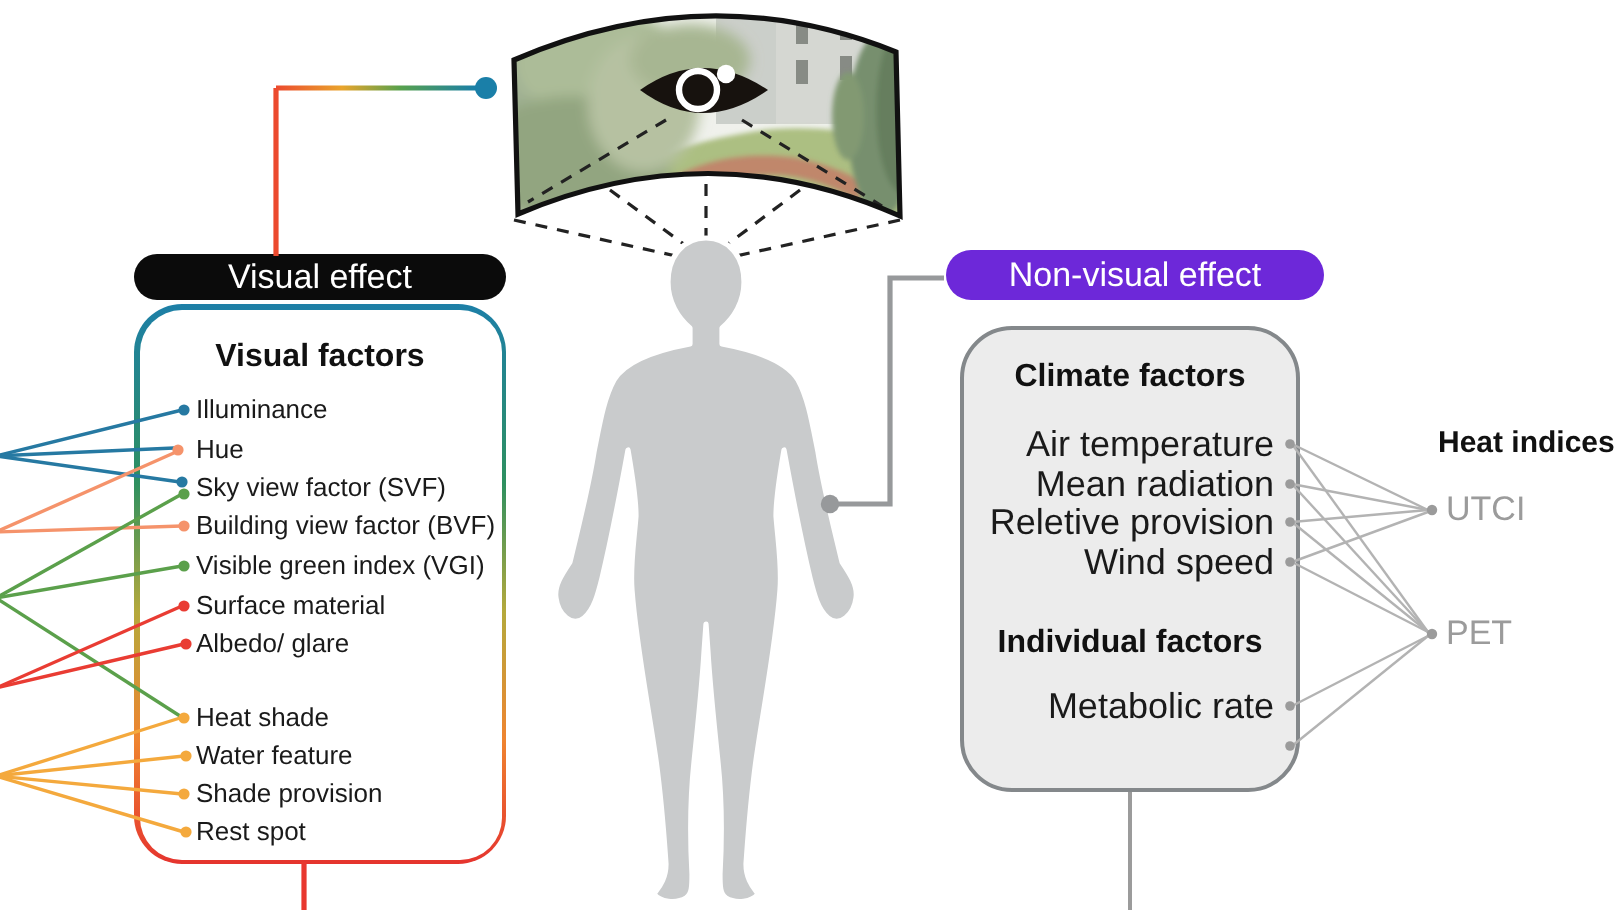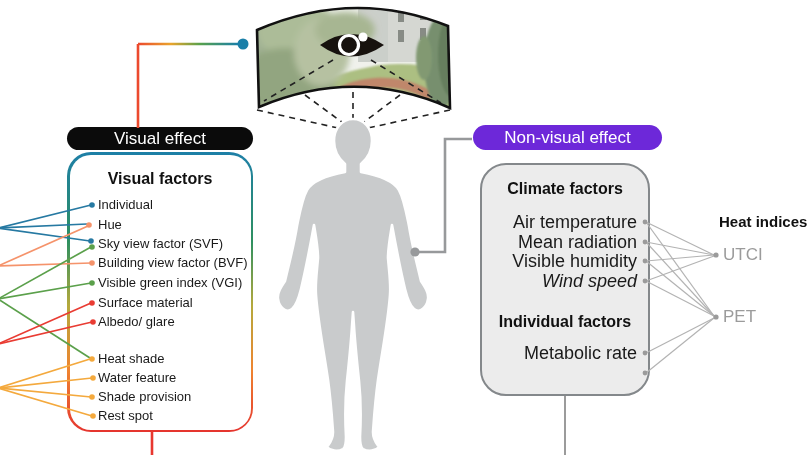--- a/index.html
+++ b/index.html
@@ -202,37 +202,37 @@
       <circle cx="716" cy="255" r="2.6"></circle>
         <circle cx="716" cy="317" r="2.6"></circle>
     </g>
 
     <line x1="152" y1="431" x2="152" y2="455" stroke="#e8372f" stroke-width="2.6"></line>
     <line x1="565" y1="396" x2="565" y2="455" stroke="#9b9b9b" stroke-width="2"></line>
   </svg>
 
   <div class="boxtitle" style="left:67px;top:170px;width:186px;">Visual factors</div>
 
-  <div class="vitem" style="top:196px;">Individual</div>
+  <div class="vitem" style="top:196px;">Illuminance</div>
   <div class="vitem" style="top:216px;">Hue</div>
   <div class="vitem" style="top:235px;">Sky view factor (SVF)</div>
   <div class="vitem" style="top:254px;">Building view factor (BVF)</div>
   <div class="vitem" style="top:274px;">Visible green index (VGI)</div>
   <div class="vitem" style="top:294px;">Surface material</div>
   <div class="vitem" style="top:313px;">Albedo/ glare</div>
   <div class="vitem" style="top:350px;">Heat shade</div>
   <div class="vitem" style="top:369px;">Water feature</div>
   <div class="vitem" style="top:388px;">Shade provision</div>
   <div class="vitem" style="top:407px;">Rest spot</div>
 
   <div class="boxtitle" style="left:480px;top:180px;width:170px;">Climate factors</div>
   <div class="nitem" style="top:213px;">Air temperature</div>
   <div class="nitem" style="top:233px;">Mean radiation</div>
-  <div class="nitem" style="top:252px;">Visible humidity</div>
-  <div class="nitem" style="top:272px;font-style:italic;">Wind speed</div>
+  <div class="nitem" style="top:252px;">Reletive provision</div>
+  <div class="nitem" style="top:272px;">Wind speed</div>
 
   <div class="boxtitle" style="left:480px;top:313px;width:170px;">Individual factors</div>
   <div class="nitem" style="top:344px;">Metabolic rate</div>
 
   <div class="heat-title">Heat indices</div>
   <div class="index-label" style="top:245px;">UTCI</div>
   <div class="index-label" style="top:307px;">PET</div>
 
 </div>
 

